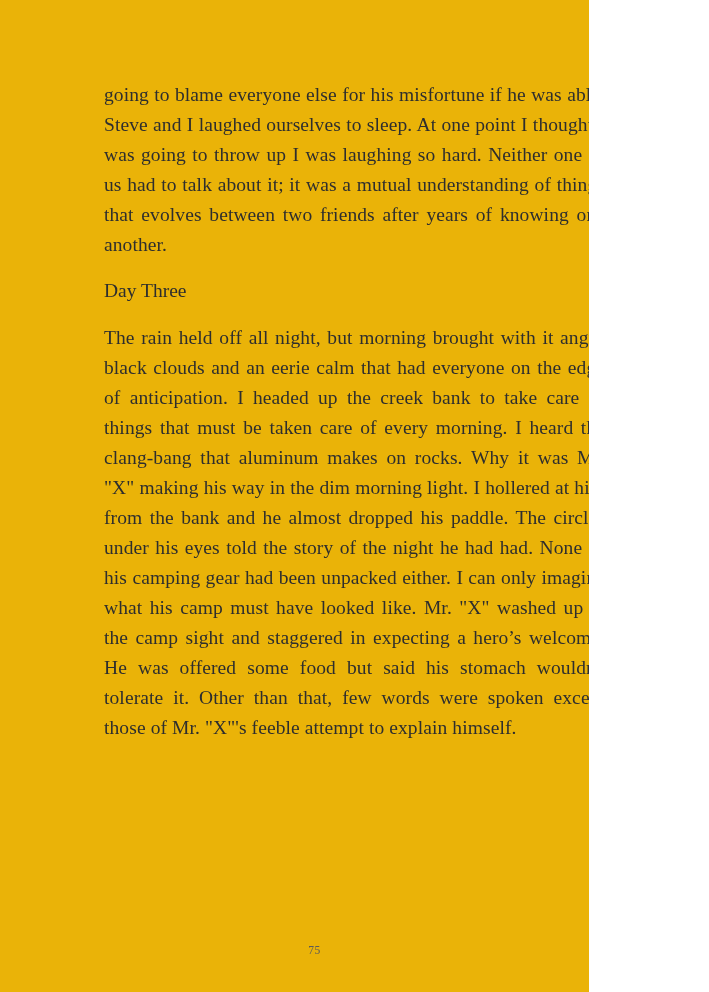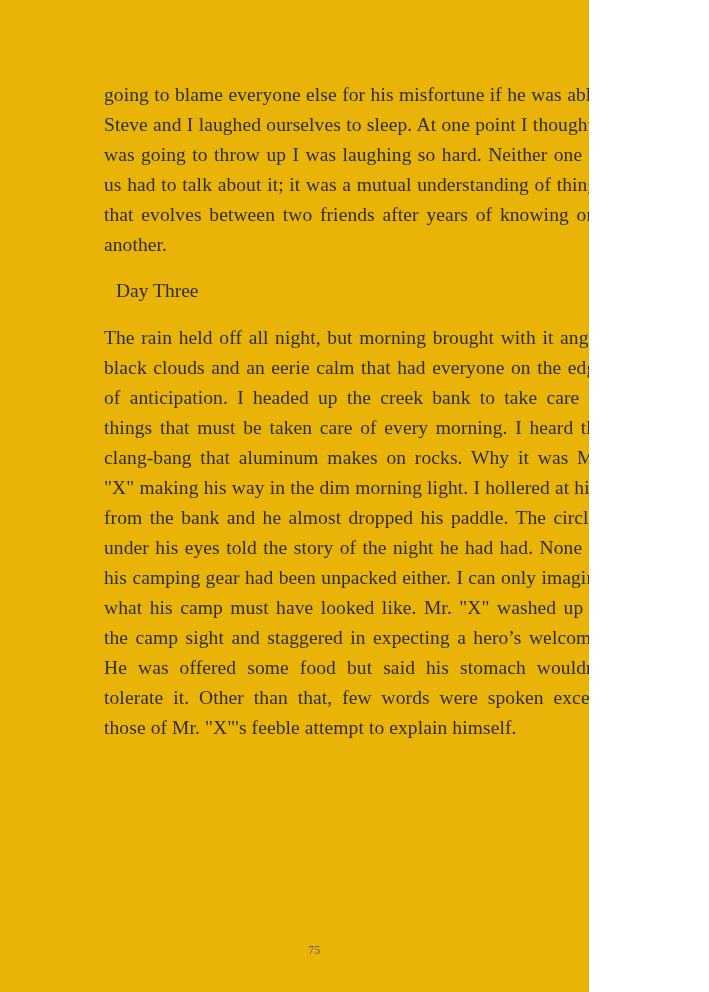--- a/index.html
+++ b/index.html
@@ -24,21 +24,21 @@
   }
   .body-text {
     margin: 0 0 16px 0;
     font-size: 19.5px;
     line-height: 30px;
     text-align: justify;
     text-justify: inter-word;
     letter-spacing: 0.1px;
   }
   .section-heading {
-    margin: 0 0 17px 12px;
+    margin: 0 0 17px 0;
     font-size: 19.5px;
     font-weight: 400;
     line-height: 30px;
     text-align: left;
   }
   .page-number {
     position: absolute;
     left: 0;
     right: 0;
     bottom: 36px;

